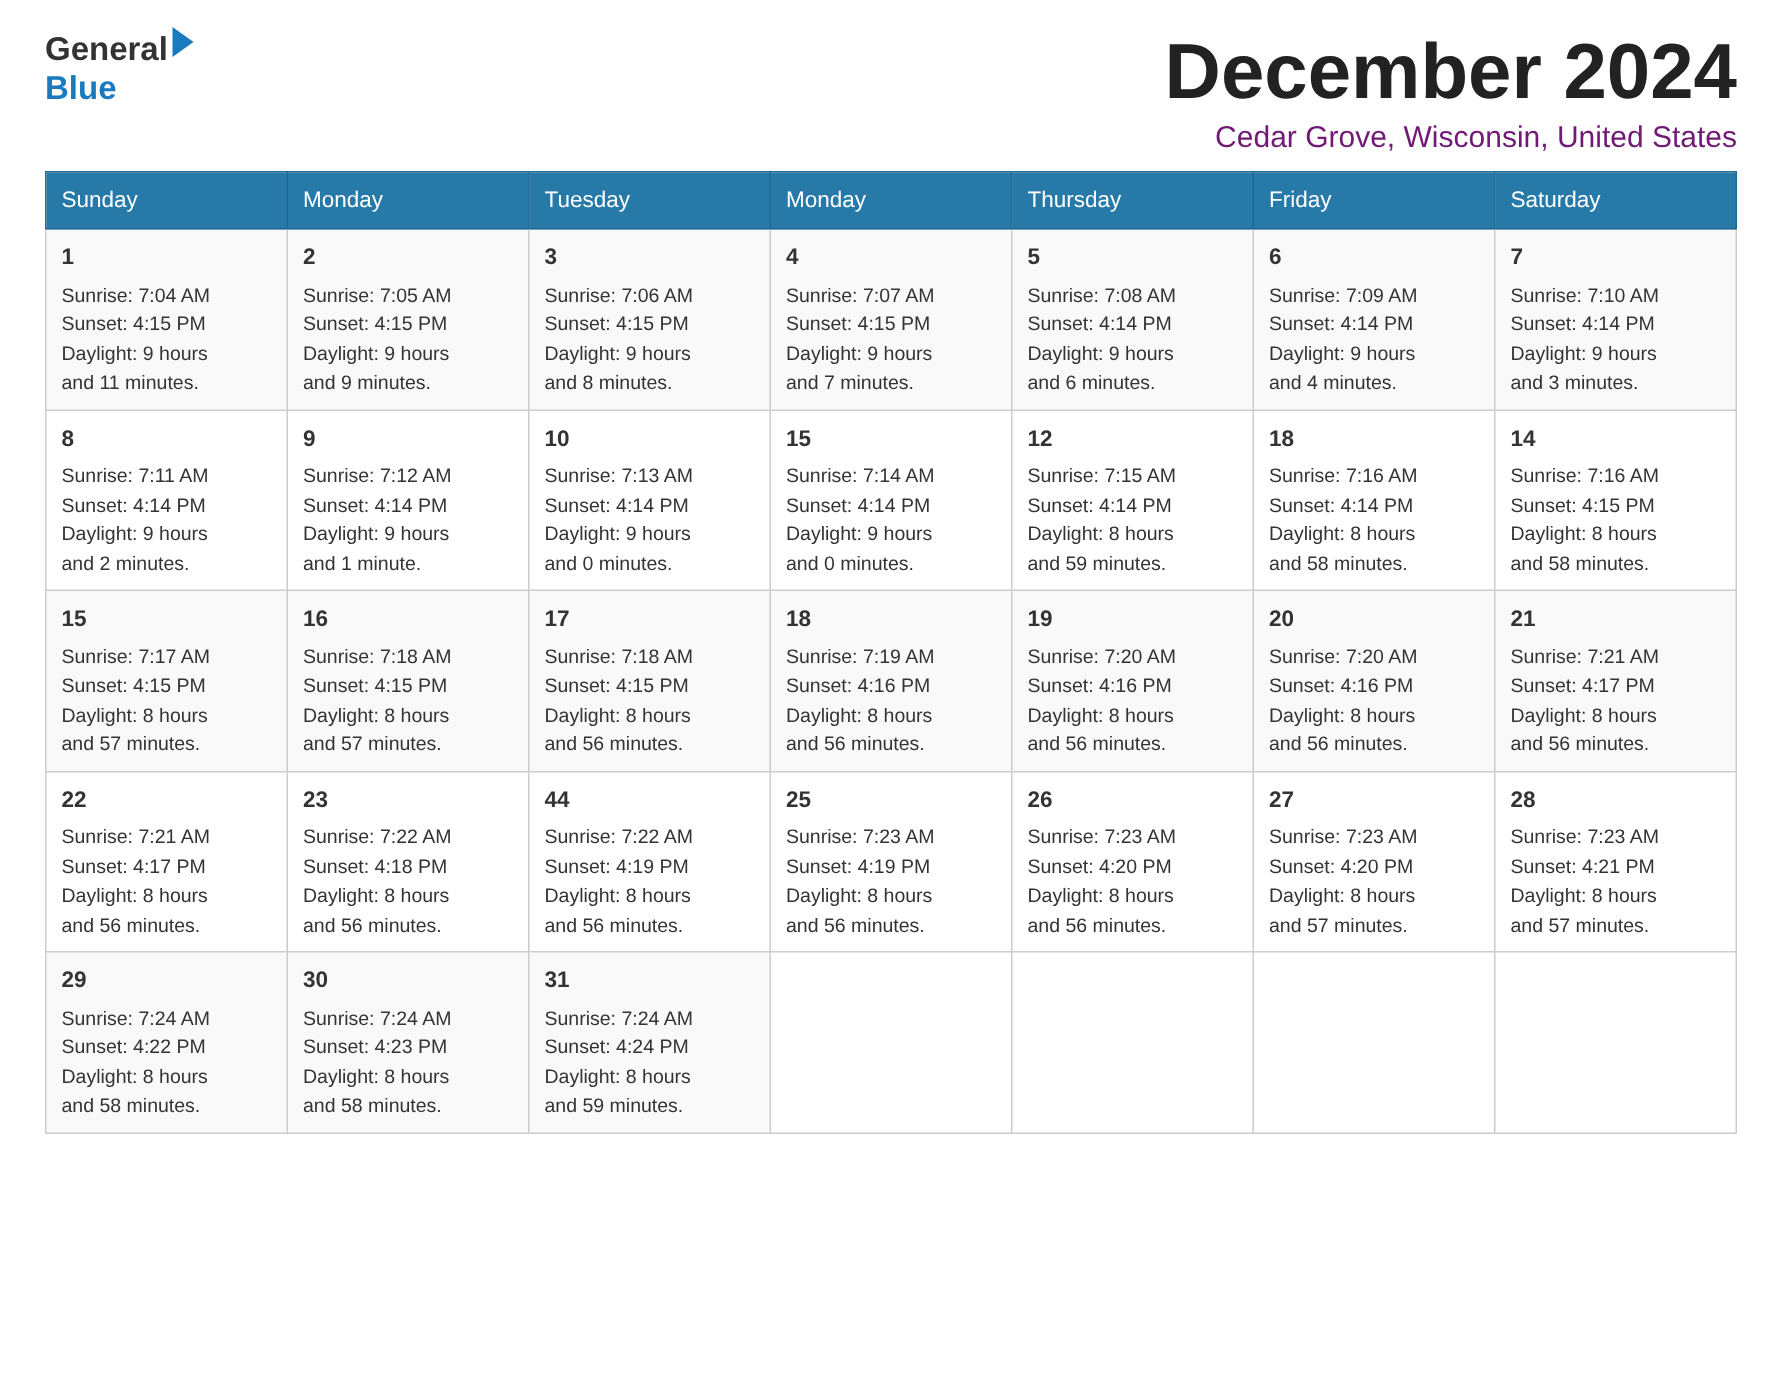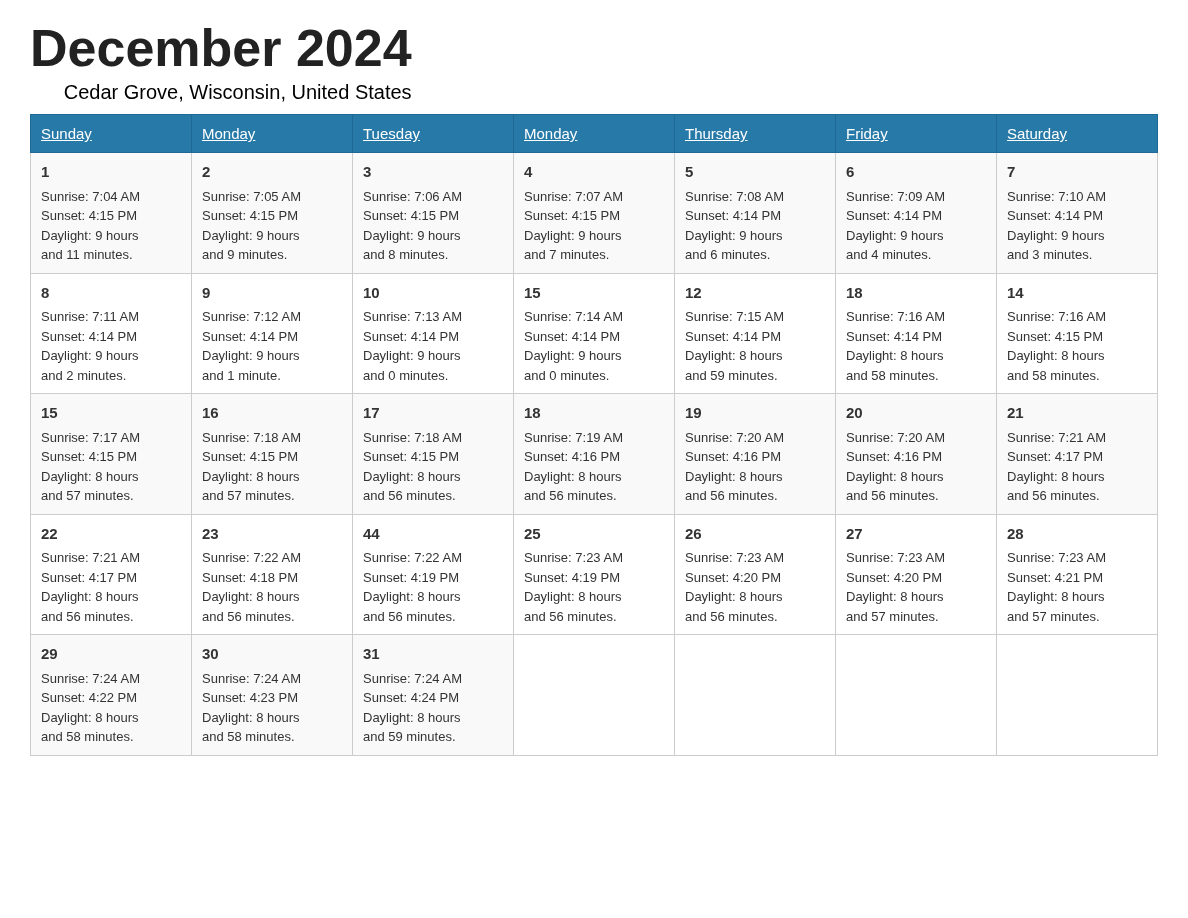--- a/index.html
+++ b/index.html
@@ -47,37 +47,36 @@
       text-align: right;
     }
     .month-title {
       font-size: 52px;
       font-weight: bold;
       color: #222;
       line-height: 1.1;
     }
     .location-title {
       font-size: 20px;
-      color: #000000;
+      color: #701a75;
       margin-top: 4px;
     }
     table {
       width: 100%;
       border-collapse: collapse;
       margin-top: 10px;
     }
     thead tr th {
       background-color: #2779a7;
       color: #fff;
       font-size: 15px;
       font-weight: normal;
       padding: 10px 10px;
       text-align: left;
       border: 1px solid #1e6a94;
-      text-decoration: underline;
     }
     tbody tr td {
       vertical-align: top;
       padding: 8px 10px;
       border: 1px solid #ccc;
       font-size: 13px;
       color: #333;
       line-height: 1.5;
       width: 14.28%;
       min-height: 100px;
@@ -95,20 +94,27 @@
       background-color: #fff;
     }
     .empty-cell {
       background-color: #fff !important;
     }
   </style>
 </head>
 <body>
 
 <div class="header">
+  <div class="logo-container">
+    <div class="logo-line1">
+      <span class="logo-text-general">General</span>
+      <div class="logo-arrow"></div>
+    </div>
+    <span class="logo-text-blue">Blue</span>
+  </div>
   <div class="title-section">
     <div class="month-title">December 2024</div>
     <div class="location-title">Cedar Grove, Wisconsin, United States</div>
   </div>
 </div>
 
 <table>
   <thead>
     <tr>
     <th>Sunday</th>

